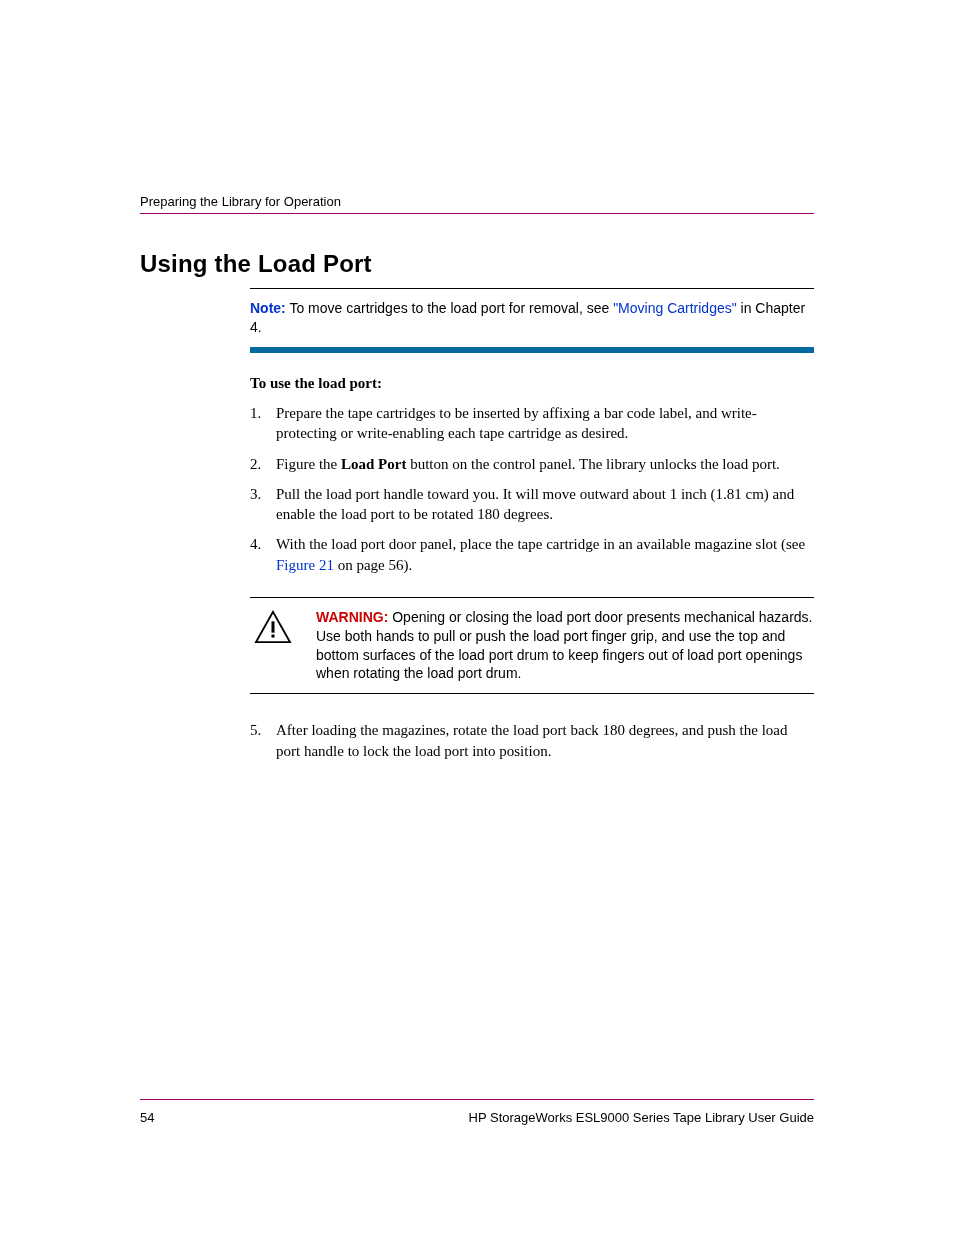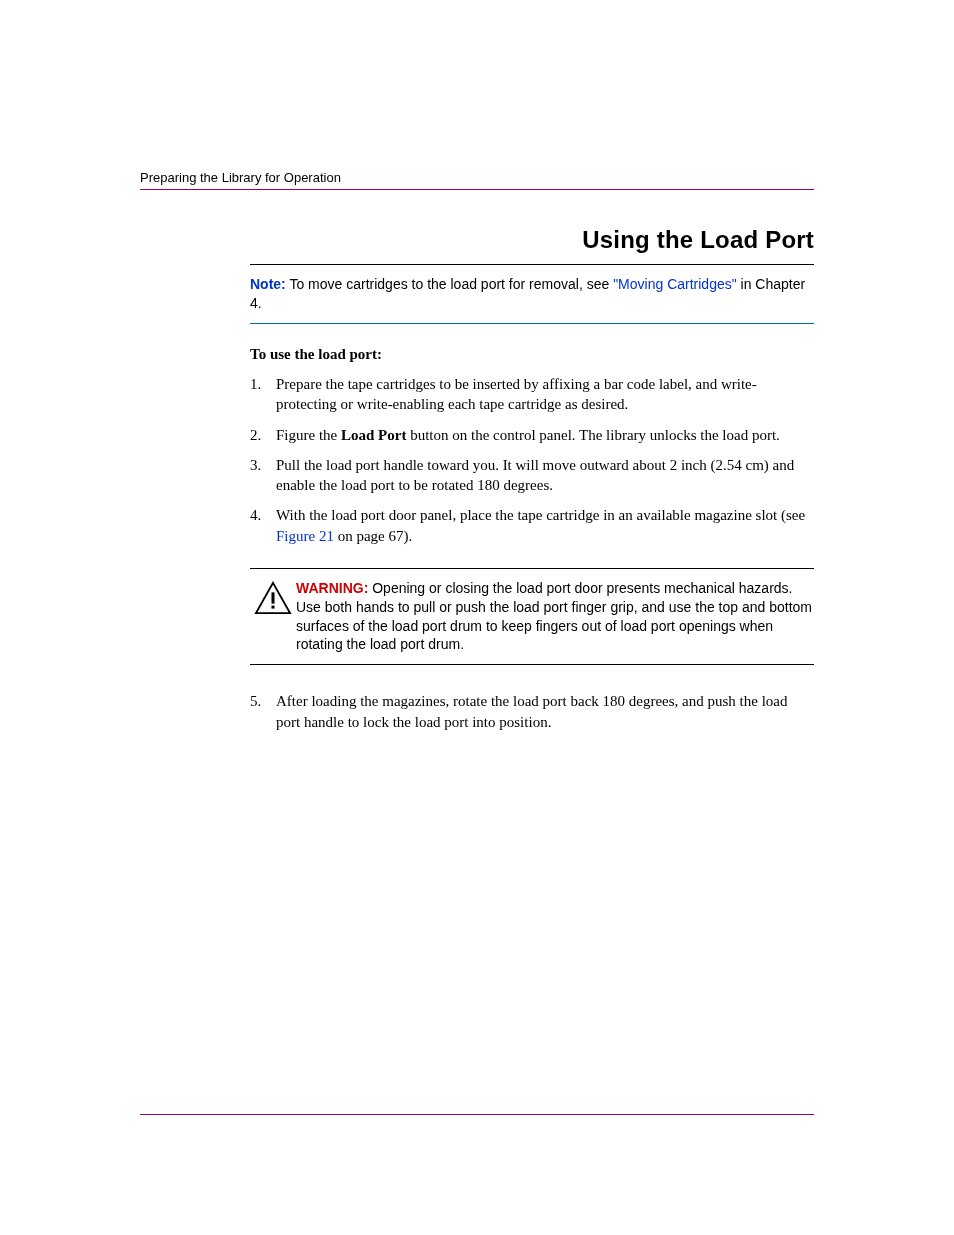--- a/index.html
+++ b/index.html
@@ -16,45 +16,45 @@
     left: 140px;
     right: 140px;
     top: 170px;
     bottom: 140px;
   }
   .running-header {
     font-family: Arial, Helvetica, sans-serif;
     font-size: 13px;
     font-weight: 400;
     padding-bottom: 4px;
+    margin-top: 24px;
   }
   .hr-magenta {
     height: 1px;
     background: #a0006e;
     margin-bottom: 36px;
   }
   .section-heading {
     font-family: Arial, Helvetica, sans-serif;
     font-size: 24px;
     font-weight: 700;
     letter-spacing: 0.2px;
     margin-bottom: 10px;
-    text-align: right;
   }
   .body-col {
     margin-left: 110px;
   }
   .para {
     font-size: 15px;
     line-height: 1.35;
     margin-bottom: 18px;
   }
   .note-box {
     border-top: 1px solid #000;
-    border-bottom: 1px solid #0369a1;
+    border-bottom: 6px solid #0369a1;
     padding: 10px 0 10px 0;
     margin-bottom: 20px;
     font-family: Arial, Helvetica, sans-serif;
     font-size: 14px;
     line-height: 1.35;
   }
   .note-label {
     color: #0033cc;
     font-weight: 700;
   }
@@ -76,21 +76,21 @@
     min-width: 26px;
   }
   .list-body { flex: 1; }
   .bold { font-weight: 700; text-align: center; }
   .warning-wrap {
     border-top: 1px solid #000;
     border-bottom: 1px solid #000;
     padding: 10px 0;
     margin: 22px 0 26px 0;
     display: flex;
-    gap: 0;
+    gap: 20px;
   }
   .warn-icon-cell {
     width: 46px;
     display: flex;
     align-items: flex-start;
     justify-content: center;
     padding-top: 2px;
   }
   .warn-text {
     flex: 1;
@@ -149,27 +149,27 @@
 
       <div class="list-item">
         <div class="list-num">2.</div>
         <div class="list-body">
           <span>Figure the </span><span class="bold">Load Port</span><span> button on the control panel. The library unlocks the load port.</span>
         </div>
       </div>
 
       <div class="list-item">
         <div class="list-num">3.</div>
-        <div class="list-body">Pull the load port handle toward you. It will move outward about 2 inch (2.54 cm) and enable the load port to be rotated 180 degrees.</div>
+        <div class="list-body">Pull the load port handle toward you. It will move outward about 1 inch (1.81 cm) and enable the load port to be rotated 180 degrees.</div>
       </div>
 
       <div class="list-item">
         <div class="list-num">4.</div>
         <div class="list-body">
-          <span>With the load port door panel, place the tape cartridge in an available magazine slot (see </span><span class="link">Figure 21</span><span> on page 67).</span>
+          <span>With the load port door panel, place the tape cartridge in an available magazine slot (see </span><span class="link">Figure 21</span><span> on page 56).</span>
         </div>
       </div>
 
     </div>
 
     <div class="warning-wrap">
       <div class="warn-icon-cell">
         <span>
           <svg class="tri" viewBox="0 0 40 36">
             <polygon points="20,2 38,34 2,34" fill="none" stroke="#000" stroke-width="2"></polygon>
@@ -189,13 +189,17 @@
         <div class="list-body">After loading the magazines, rotate the load port back 180 degrees, and push the load port handle to lock the load port into position.</div>
       </div>
     </div>
 
 
   </div>
 </div>
 
 <div class="footer">
   <div class="hr-magenta-footer"></div>
+  <div class="footer-row">
+    <span>54</span>
+    <span>HP StorageWorks ESL9000 Series Tape Library User Guide</span>
+  </div>
 </div>
 
 </body></html>

